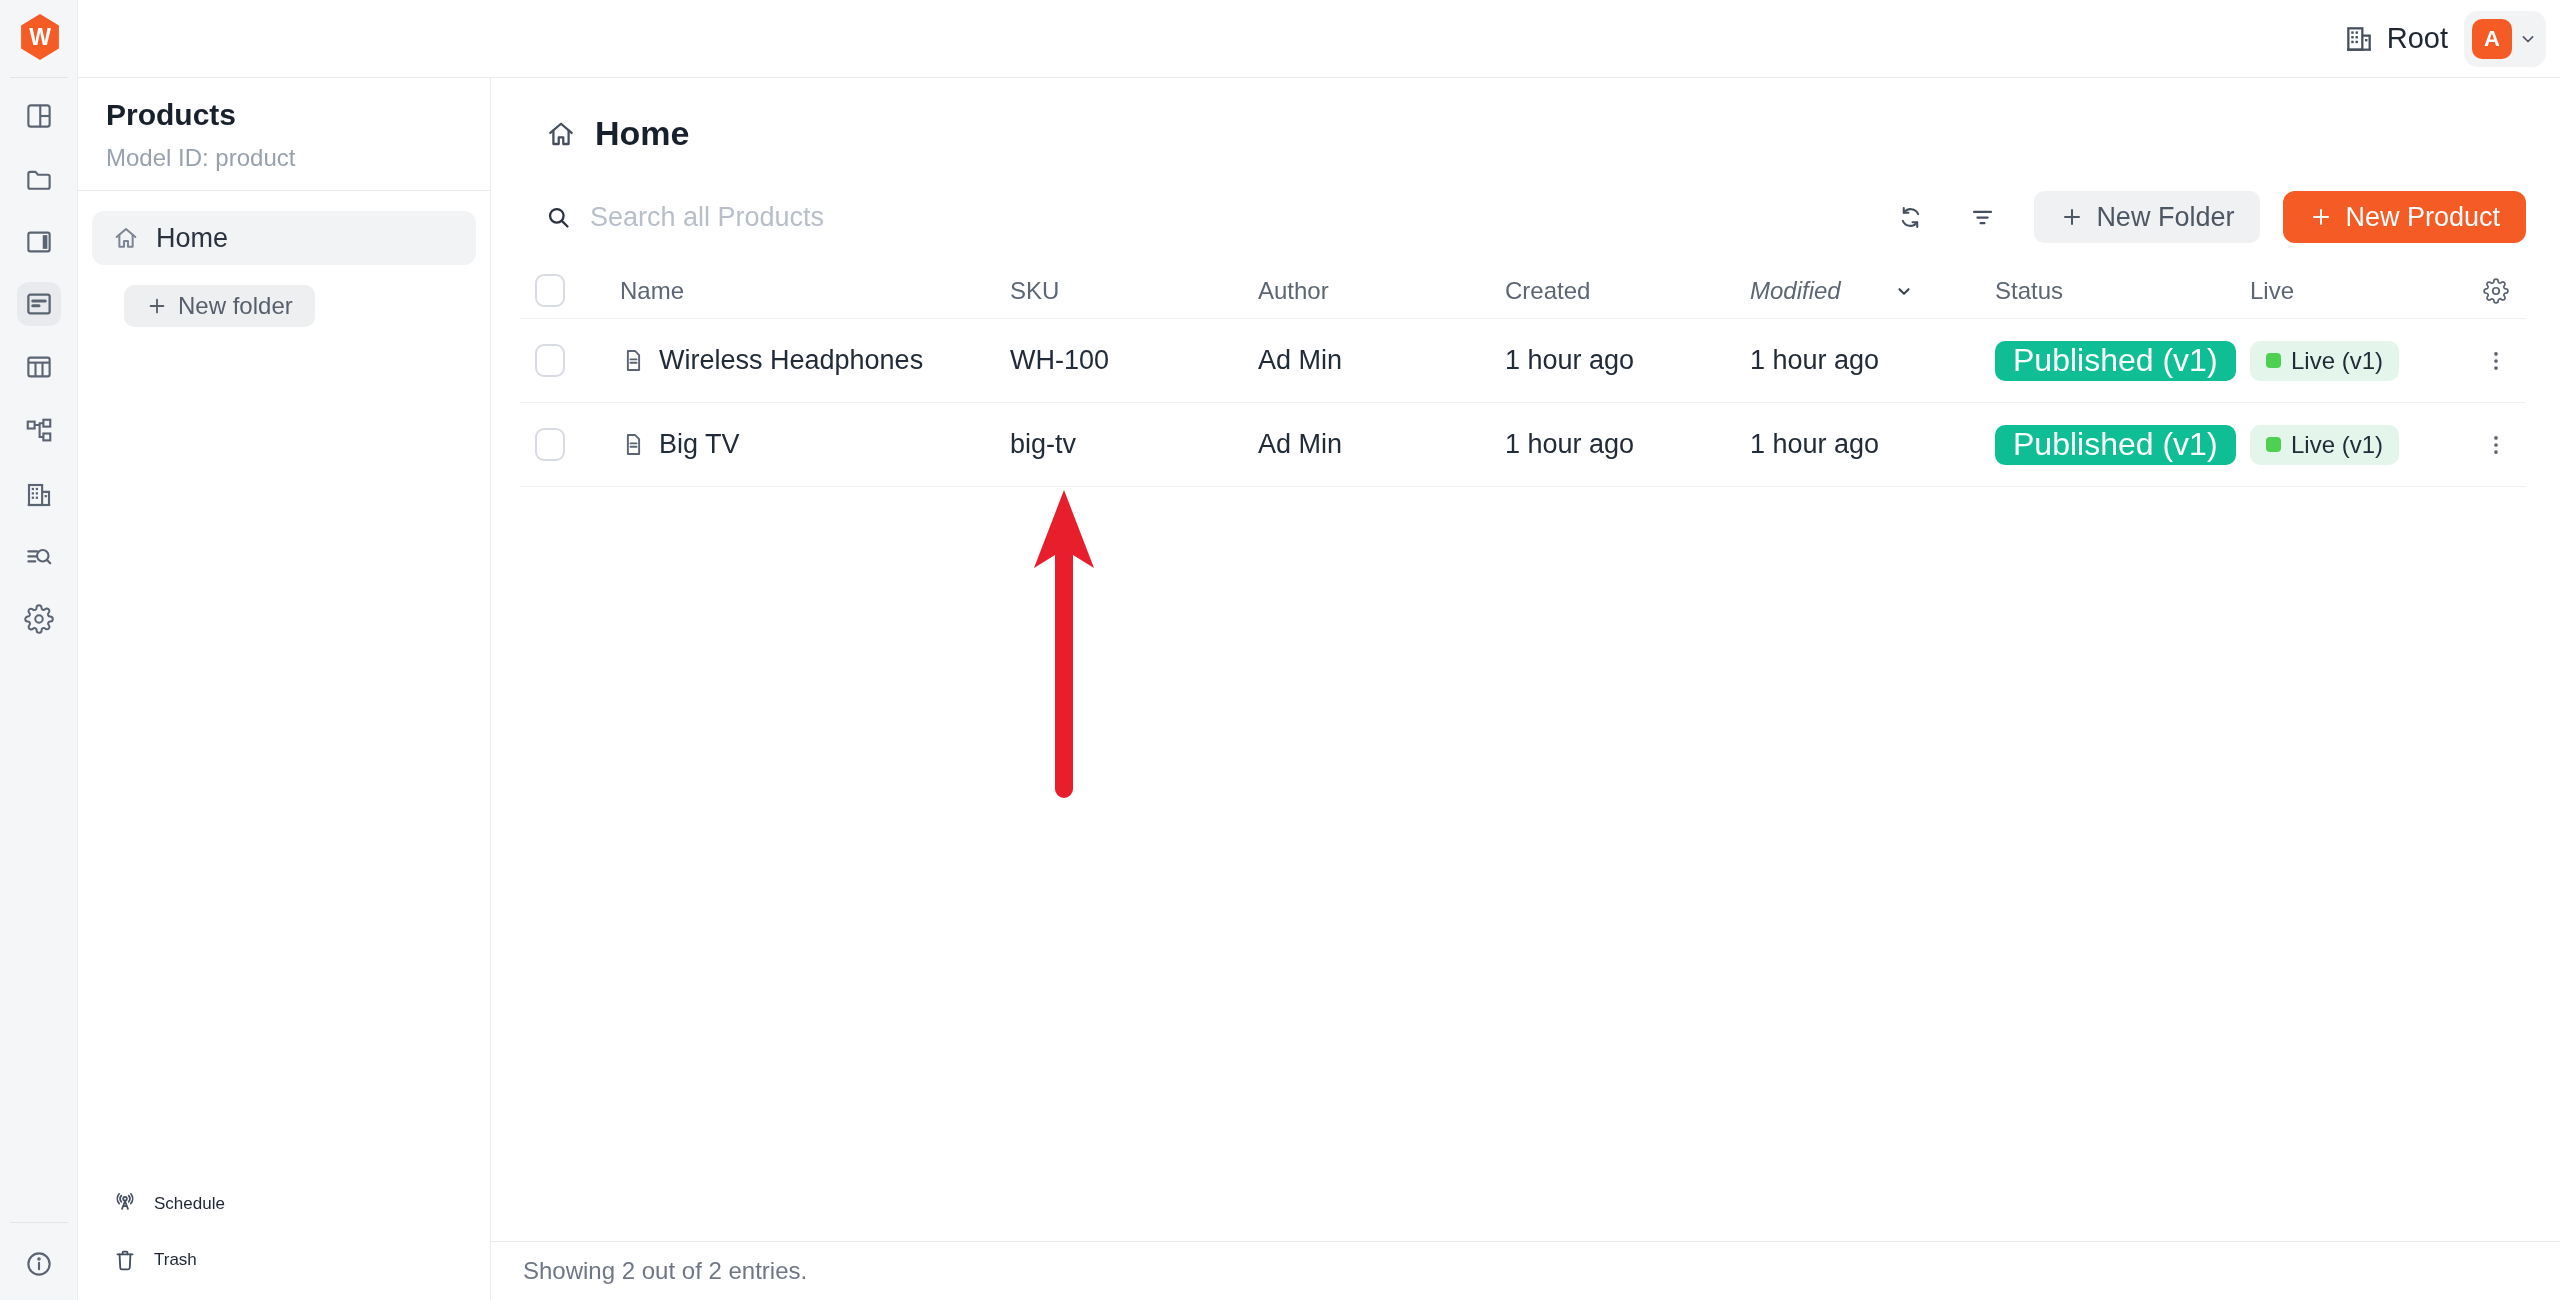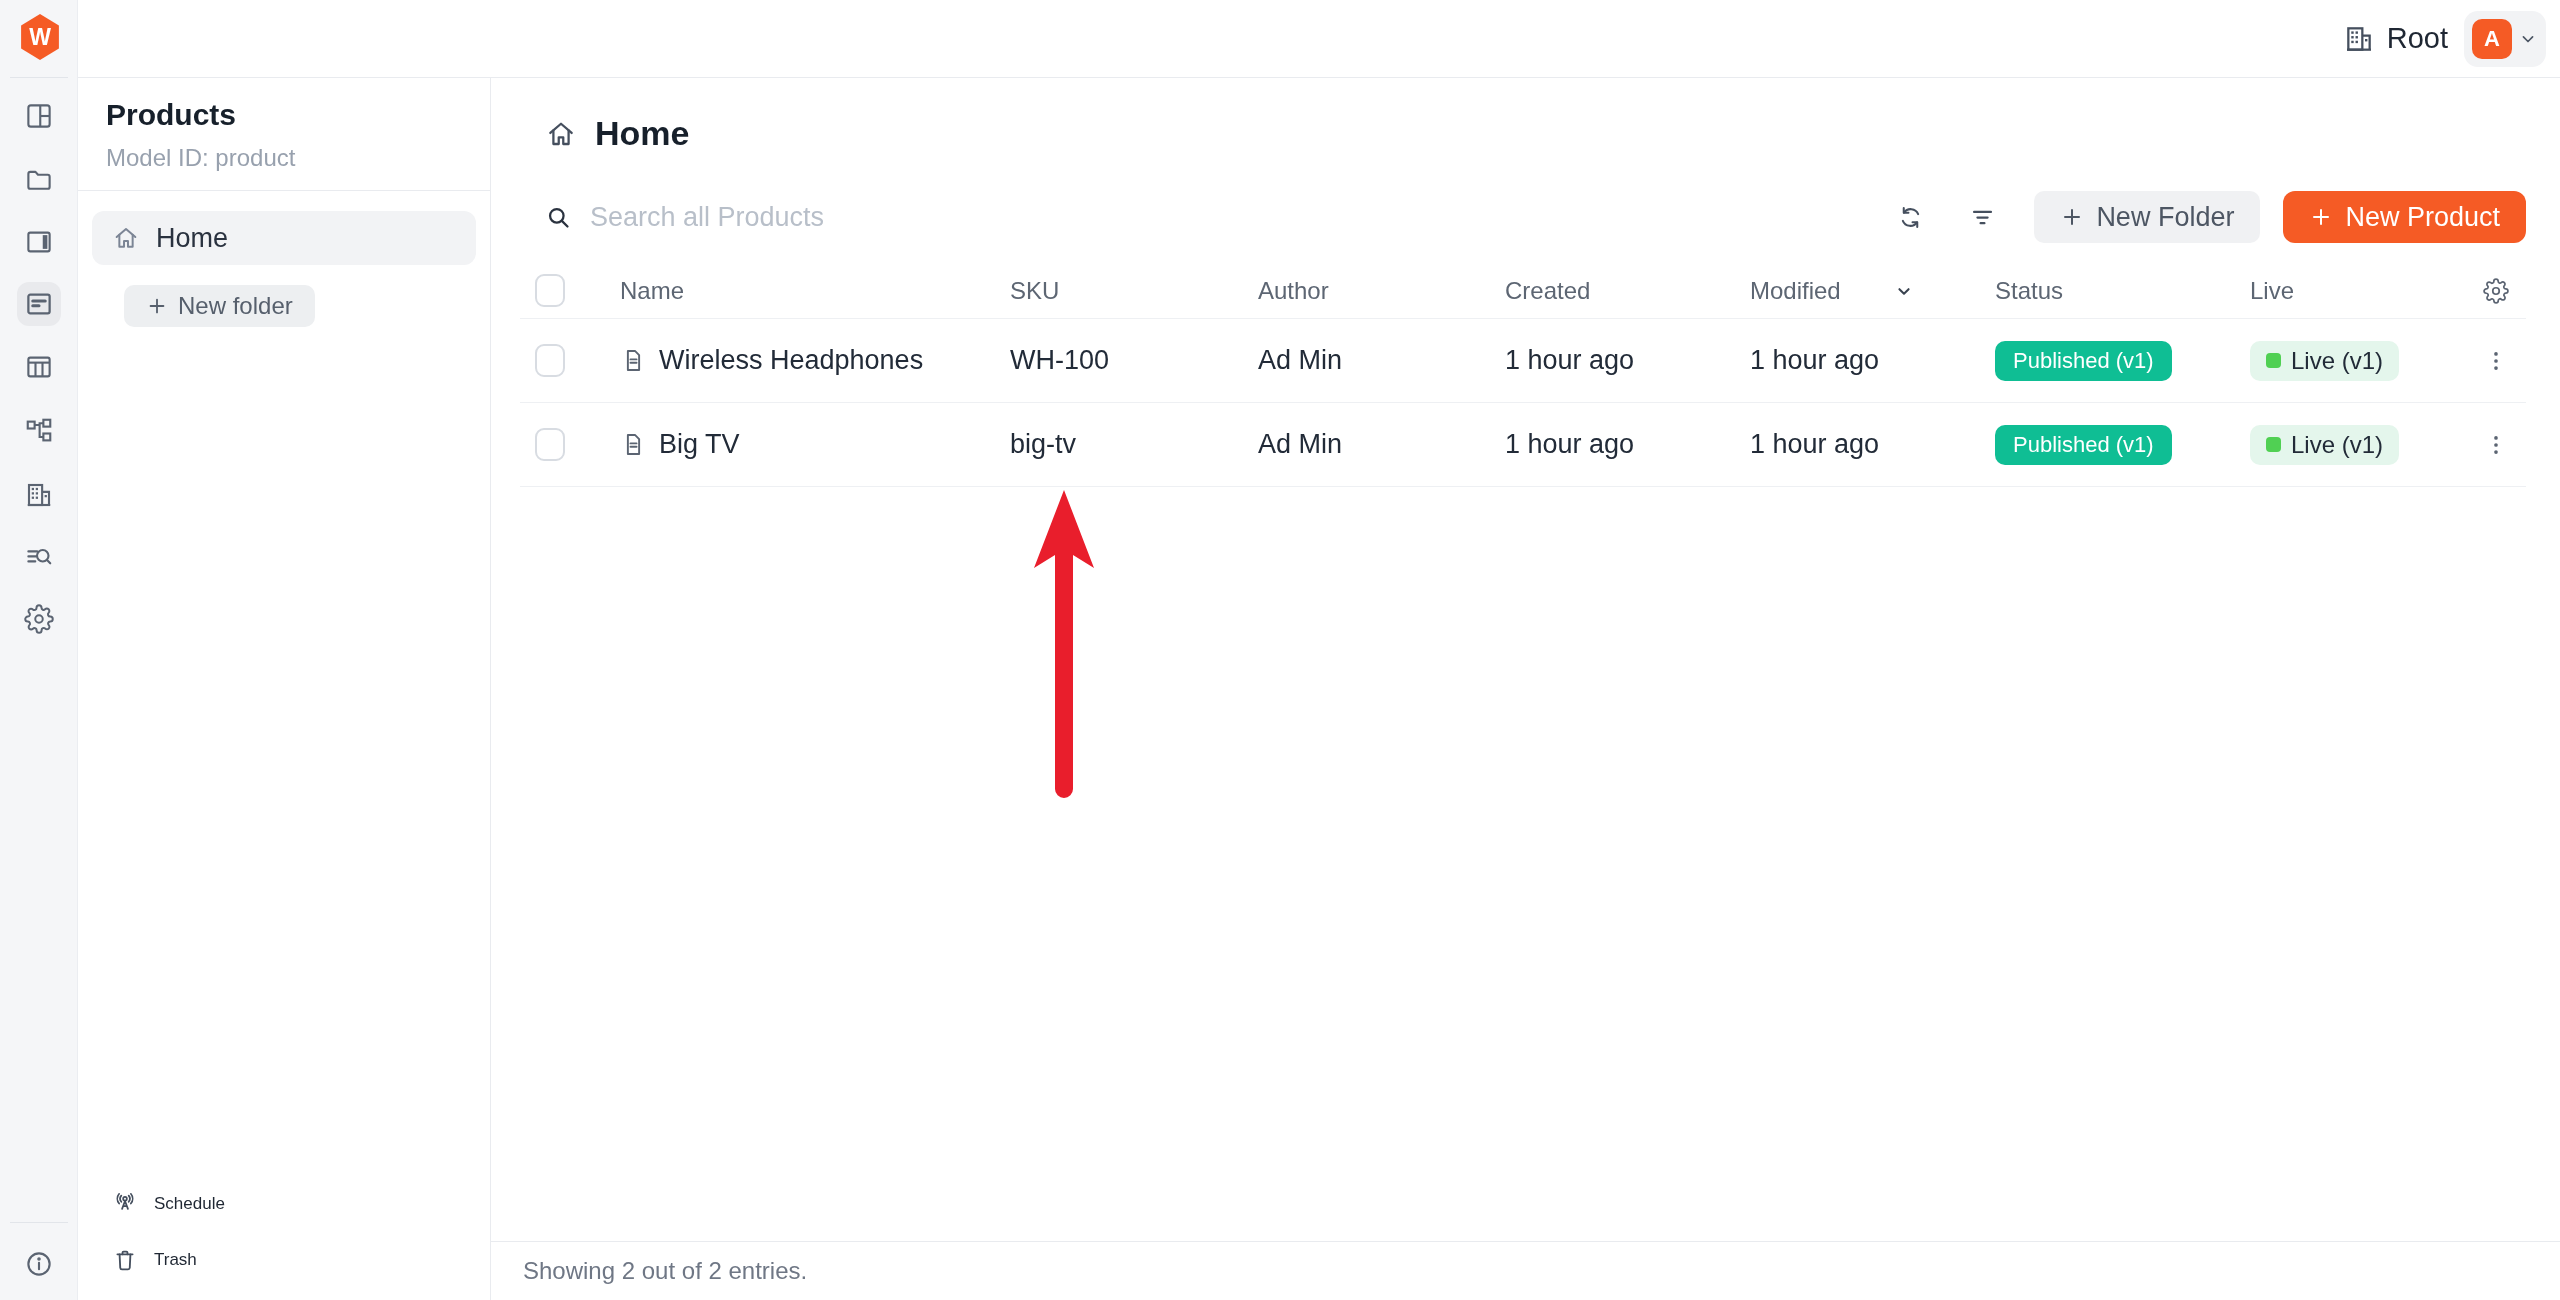--- a/index.html
+++ b/index.html
@@ -77,26 +77,26 @@
 
   
   .table { margin:20px 34px 0 29px; }
   .tr { display:grid; grid-template-columns:70px 420px 248px 247px 245px 245px 255px 1fr 60px;
     align-items:center; border-bottom:1px solid #eef0f3; }
   .thead { height:56px; font-size:24px; color:#5d6673; }
   .row { height:84px; font-size:27px; color:#222b38; cursor:pointer; }
   .cell-name { display:flex; align-items:center; gap:12px; padding-left:30px; }
   .cell-name svg { width:27px; height:27px; color:#5b6472; flex:none; }
   .th-name { padding-left:30px; }
-  .th-sort { display:flex; align-items:center; gap:52px; }
+  .th-sort { display:flex; align-items:center; gap:52px;font-style:italic; }
   .th-sort svg { width:22px; height:22px; color:#39424f; cursor:pointer; }
   .checkbox { width:30px; height:33px; margin-left:15px; border:2px solid #d8dce2;
     border-radius:9px; background:#fff; cursor:pointer; }
   .badge-status { display:inline-flex; align-items:center; height:40px; padding:0 18px;
-    border-radius:10px; background:#0fbe94; color:#fff; font-size:22px; justify-self:start; }
+    border-radius:10px; background:#0fbe94; color:#fff; font-size:32px; justify-self:start; }
   .badge-live { display:inline-flex; align-items:center; gap:10px; height:40px; padding:0 16px;
     border-radius:10px; background:#e4f6ec; color:#222b38; font-size:24px; justify-self:start; }
   .live-dot { width:15px; height:15px; border-radius:4px; background:#50d053; }
   .kebab, .th-gear { justify-self:center; cursor:pointer; color:#5b6472; background:none; border:none;
     width:44px; height:44px; display:flex; align-items:center; justify-content:center; }
   .kebab svg, .th-gear svg { width:26px; height:26px; }
 
   
   .main-footer { position:absolute; left:0; right:0; bottom:0; height:59px;
     border-top:1px solid #e9ebef; display:flex; align-items:center; padding-left:32px;

